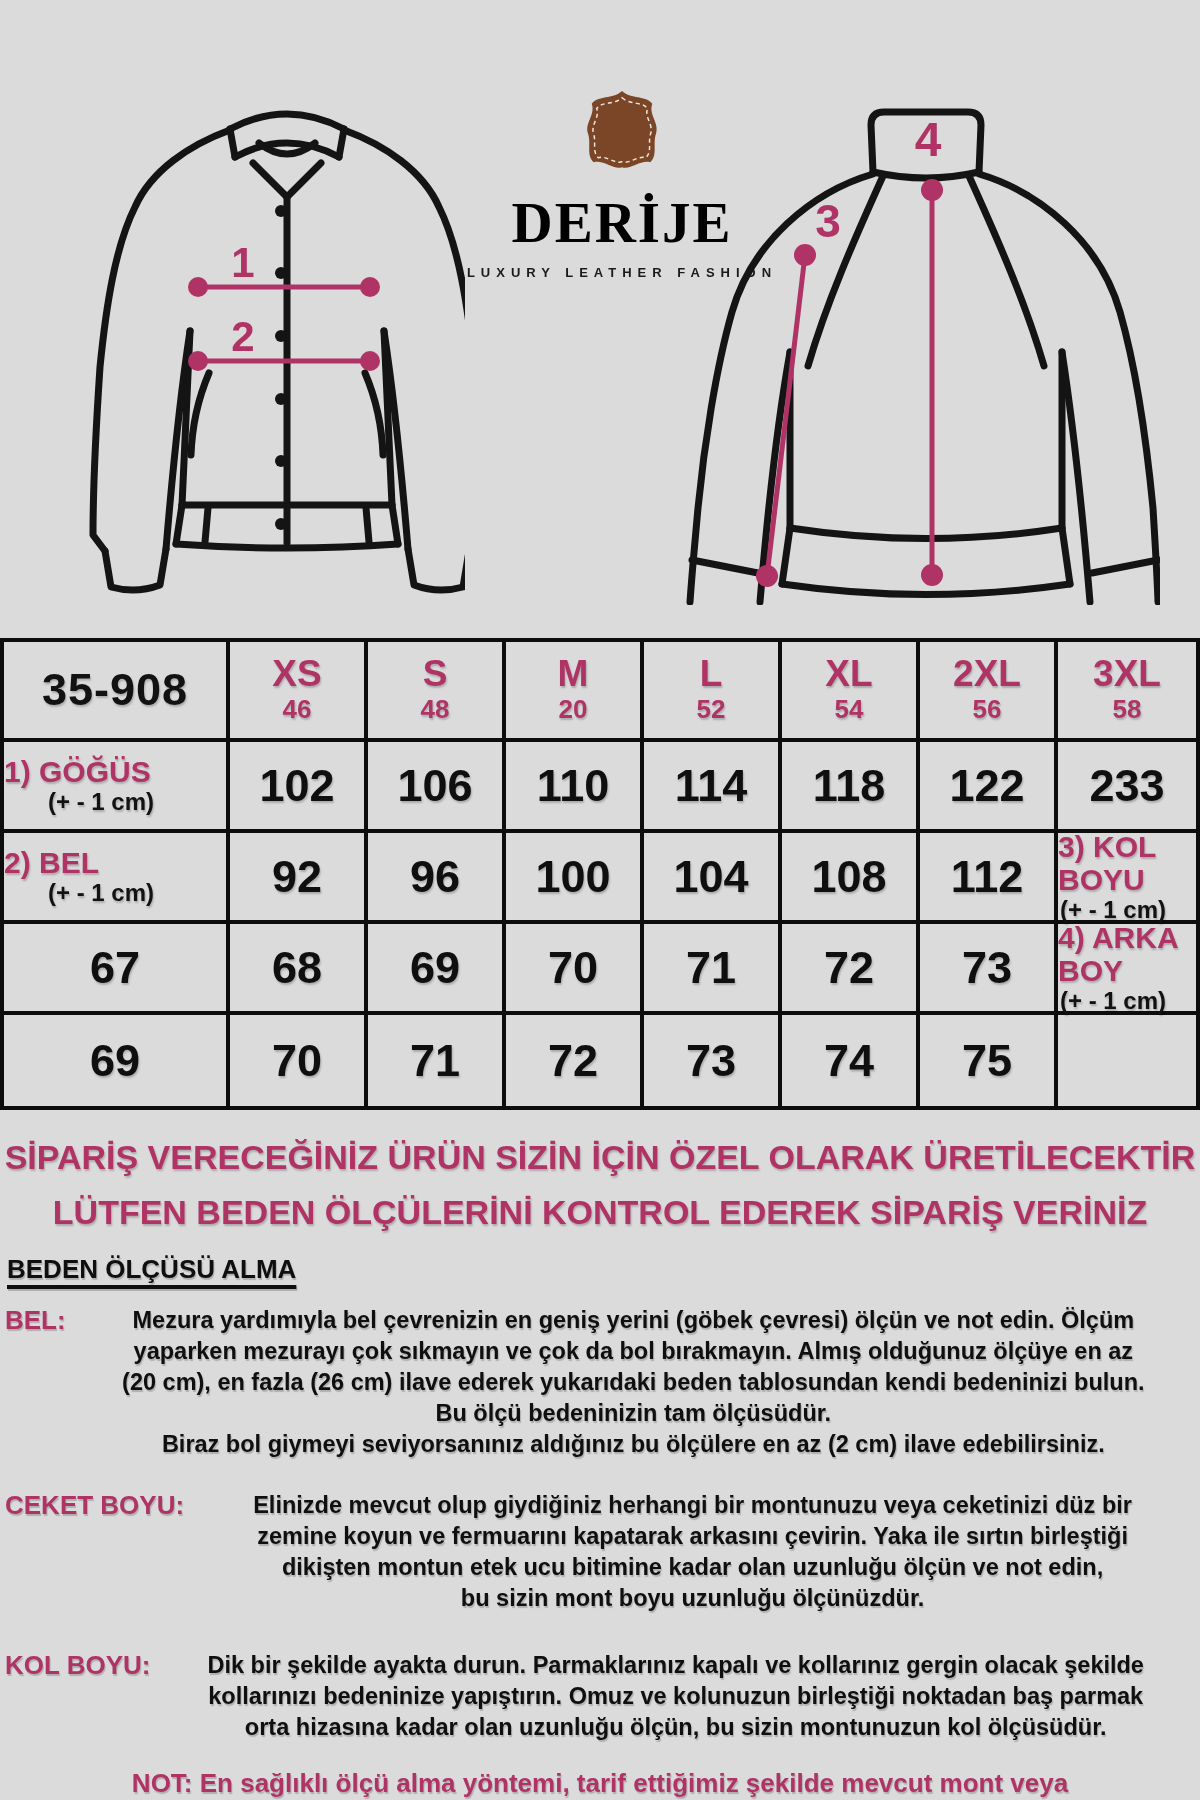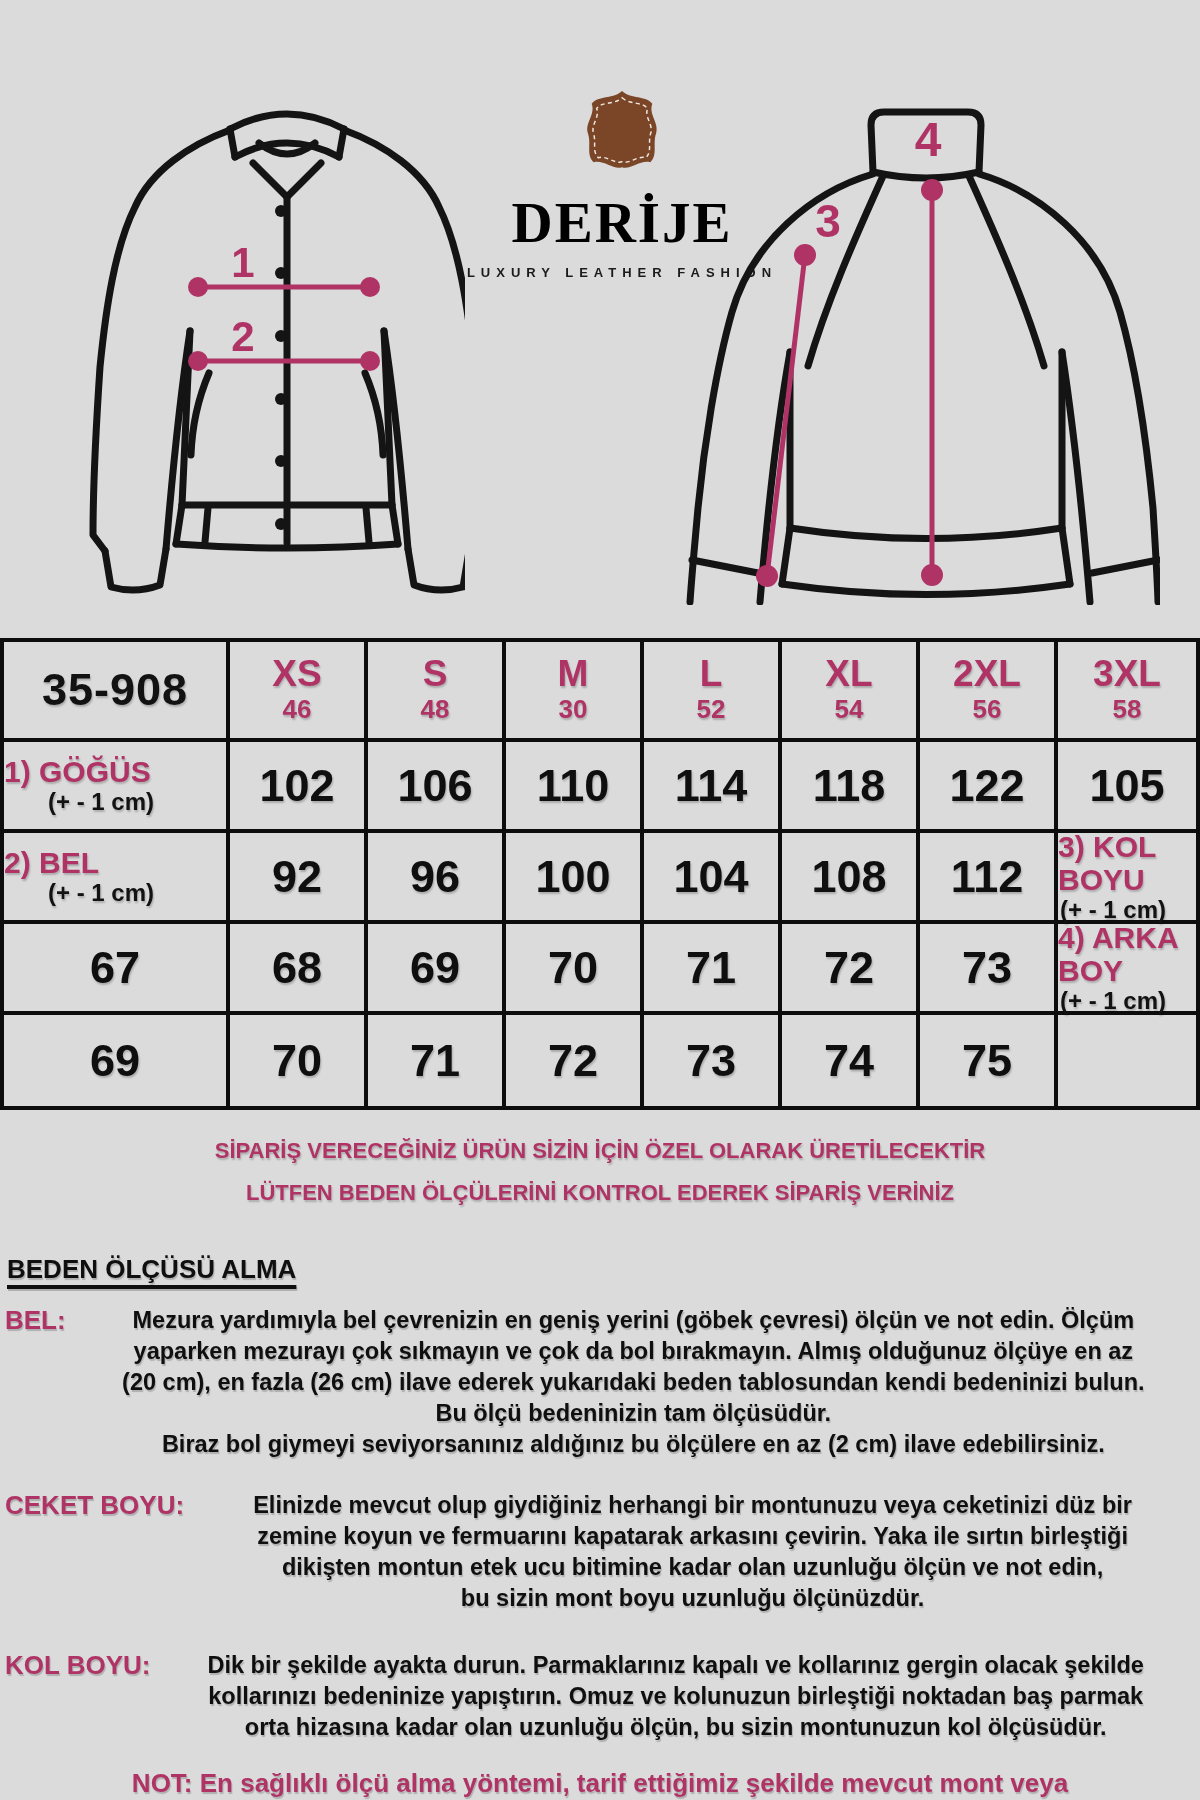--- a/index.html
+++ b/index.html
@@ -28,21 +28,21 @@
   .model{font-size:45px;font-weight:700;letter-spacing:1px;}
   .sz{font-size:37px;font-weight:700;color:#B03366;line-height:1.05;}
   .eu{font-size:26px;font-weight:700;color:#B03366;}
   .rowhead{align-items:flex-start;box-sizing:border-box;}
   .rl{font-size:30px;font-weight:700;color:#B03366;line-height:1.1;}
   .tol{font-size:24px;font-weight:700;color:#121212;align-self:center;margin-right:28px;}
   .val{font-size:45px;font-weight:700;color:#0f0f0f;}
 
   
   .notice{position:absolute;top:1138px;left:0;width:1200px;text-align:center;color:#B03366;
-          font-weight:700;font-size:22px;letter-spacing:0px;text-shadow:1px 2px 2px rgba(0,0,0,.22);}
+          font-weight:700;font-size:34px;letter-spacing:0px;text-shadow:1px 2px 2px rgba(0,0,0,.22);}
   .notice div{margin-bottom:16px;}
 
   
   .guide{position:absolute;top:1254px;left:0;width:1200px;padding:0 5px;box-sizing:border-box;
          text-shadow:1px 2px 1px rgba(0,0,0,.2);}
   .guide-heading{display:inline-block;font-size:26px;font-weight:700;color:#0f0f0f;
                  text-decoration:underline;text-decoration-thickness:3.5px;text-underline-offset:7px;
                  margin:0 0 20px 2px;}
   .gsec{display:flex;align-items:flex-start;margin-bottom:30px;}
   .gsec .glabel{font-size:26px;font-weight:700;color:#B03366;white-space:nowrap;flex:0 0 auto;margin-right:6px;}
@@ -167,21 +167,21 @@
         <div class="cell size">
           <div class="sz">XS</div>
           <div class="eu">46</div>
         </div>
         <div class="cell size">
           <div class="sz">S</div>
           <div class="eu">48</div>
         </div>
         <div class="cell size">
           <div class="sz">M</div>
-          <div class="eu">30</div>
+          <div class="eu">20</div>
         </div>
         <div class="cell size">
           <div class="sz">L</div>
           <div class="eu">52</div>
         </div>
         <div class="cell size">
           <div class="sz">XL</div>
           <div class="eu">54</div>
         </div>
         <div class="cell size">
@@ -195,21 +195,21 @@
         <div class="cell rowhead">
           <div class="rl">1) GÖĞÜS</div>
           <div class="tol">(+ - 1 cm)</div>
         </div>
         <div class="cell val">102</div>
         <div class="cell val">106</div>
         <div class="cell val">110</div>
         <div class="cell val">114</div>
         <div class="cell val">118</div>
         <div class="cell val">122</div>
-        <div class="cell val">105</div>
+        <div class="cell val">233</div>
         <div class="cell rowhead">
           <div class="rl">2) BEL</div>
           <div class="tol">(+ - 1 cm)</div>
         </div>
         <div class="cell val">92</div>
         <div class="cell val">96</div>
         <div class="cell val">100</div>
         <div class="cell val">104</div>
         <div class="cell val">108</div>
         <div class="cell val">112</div>

